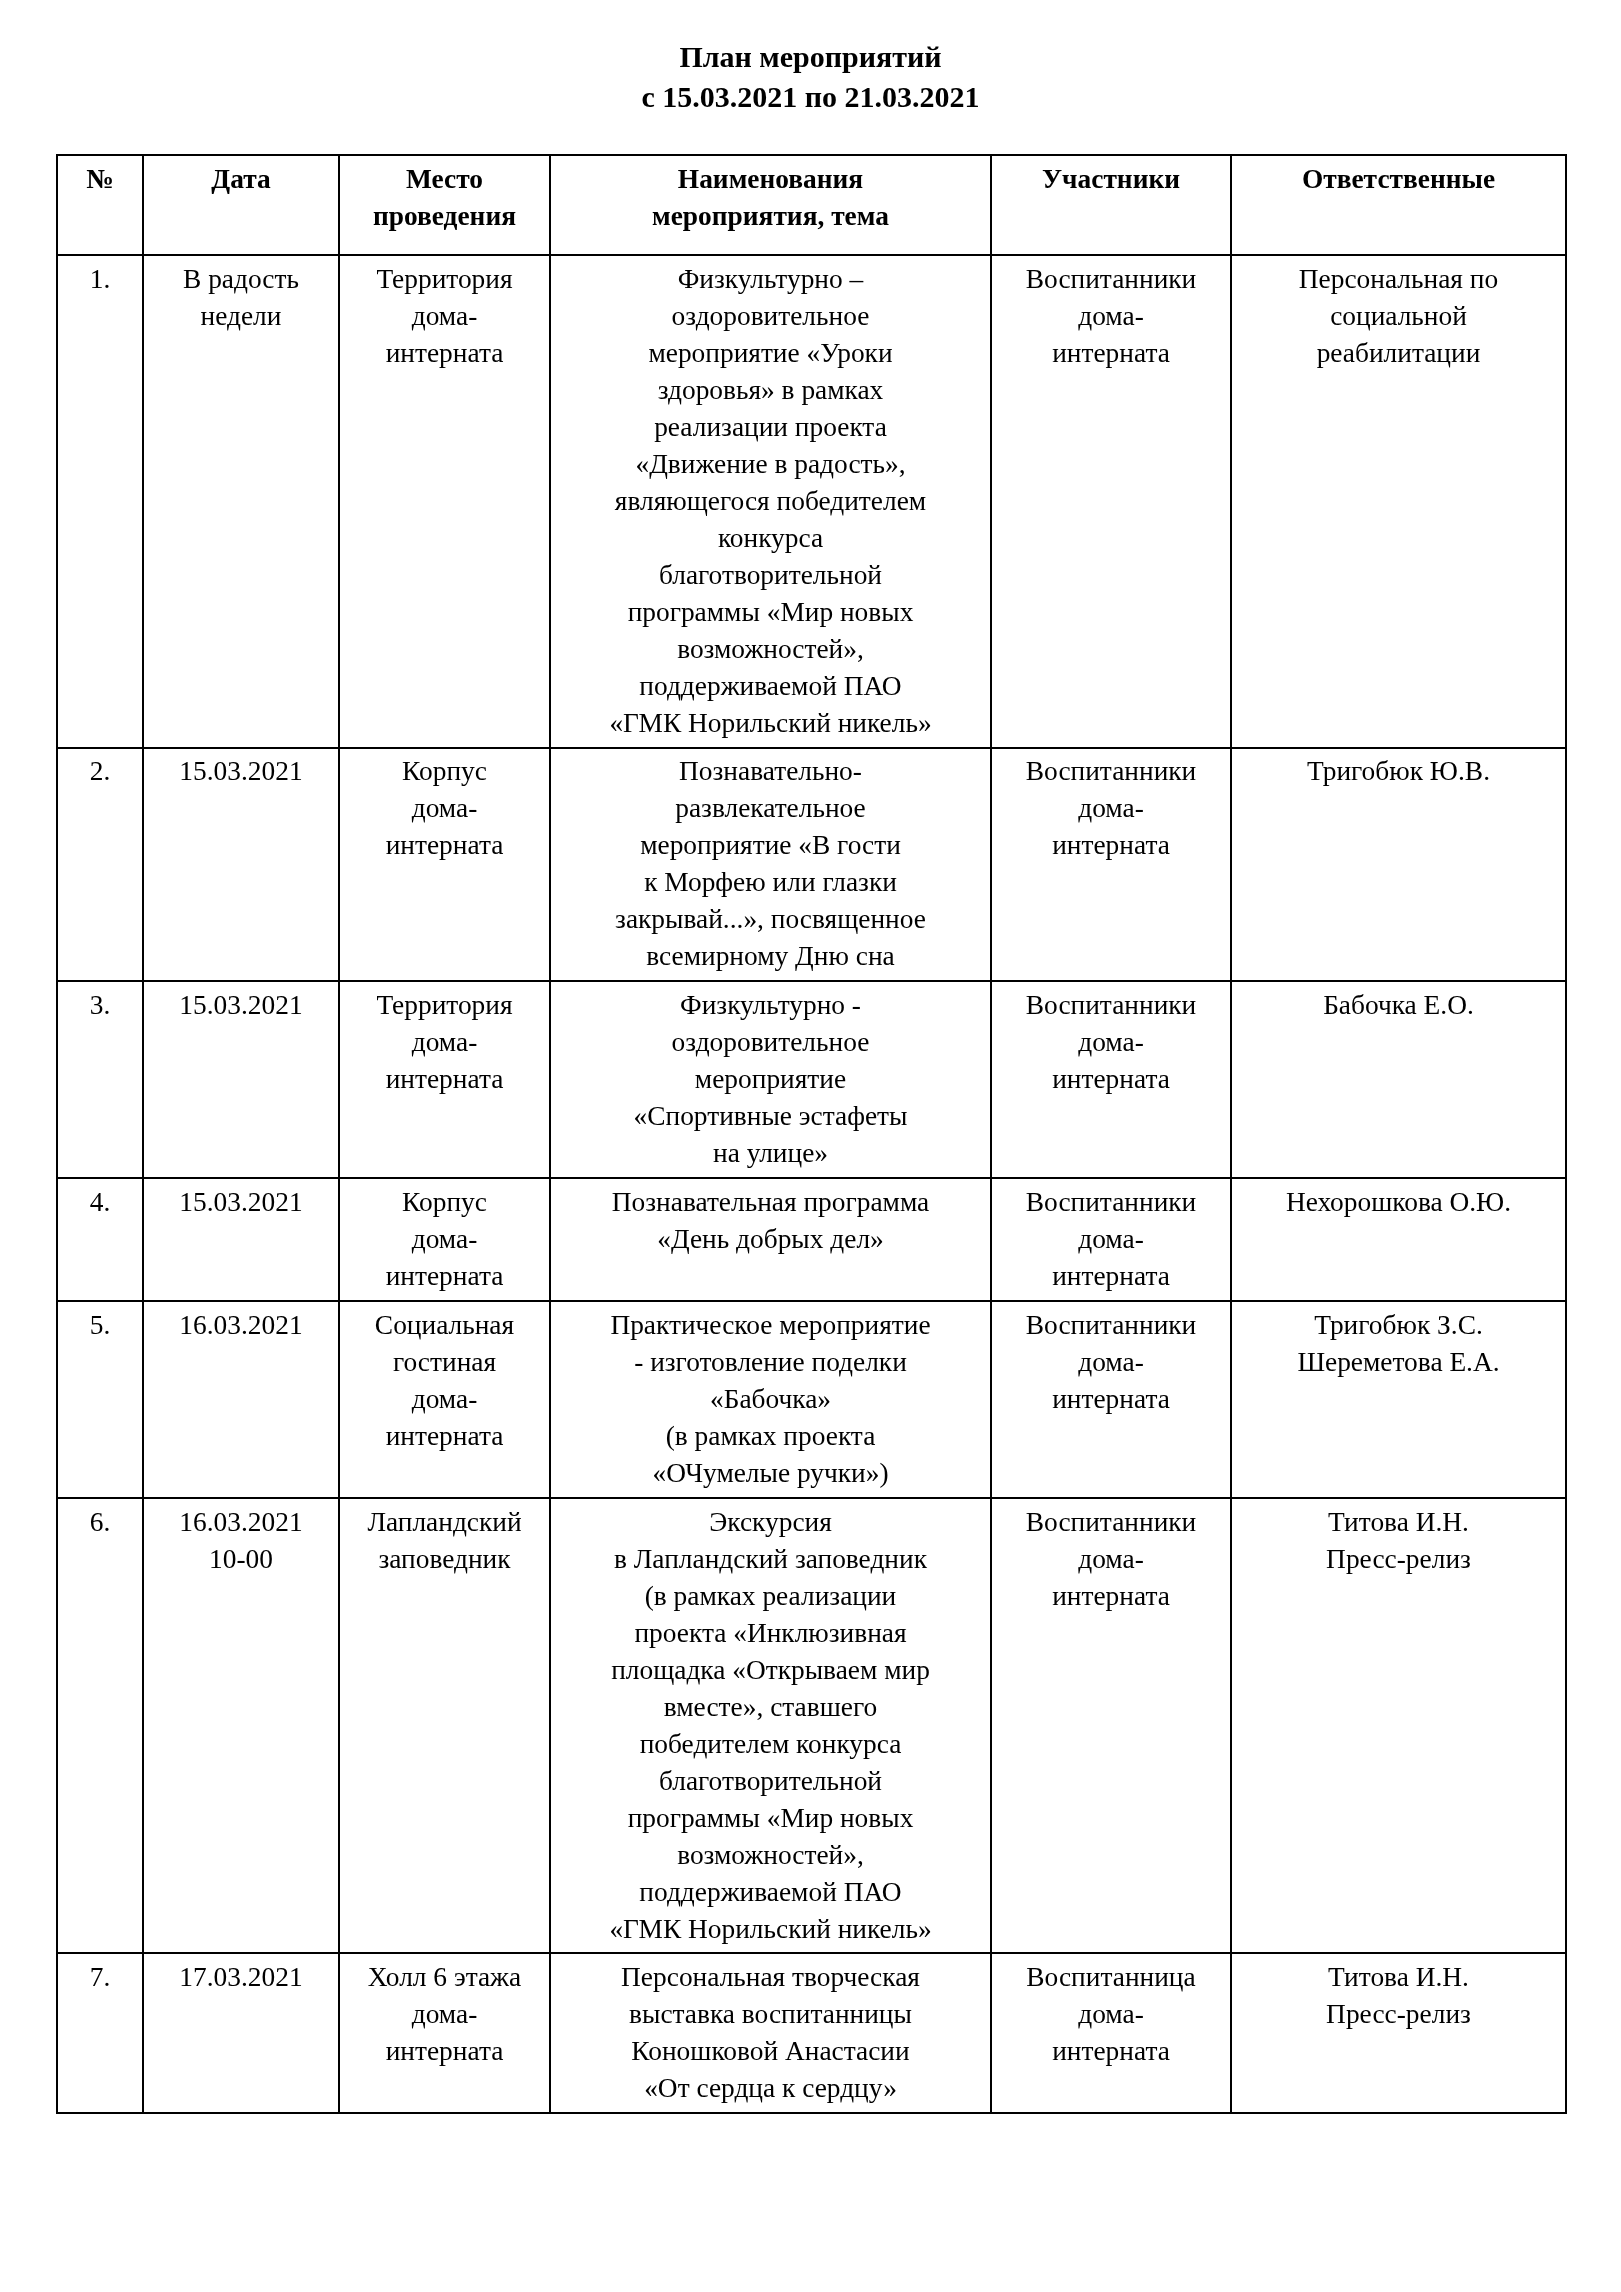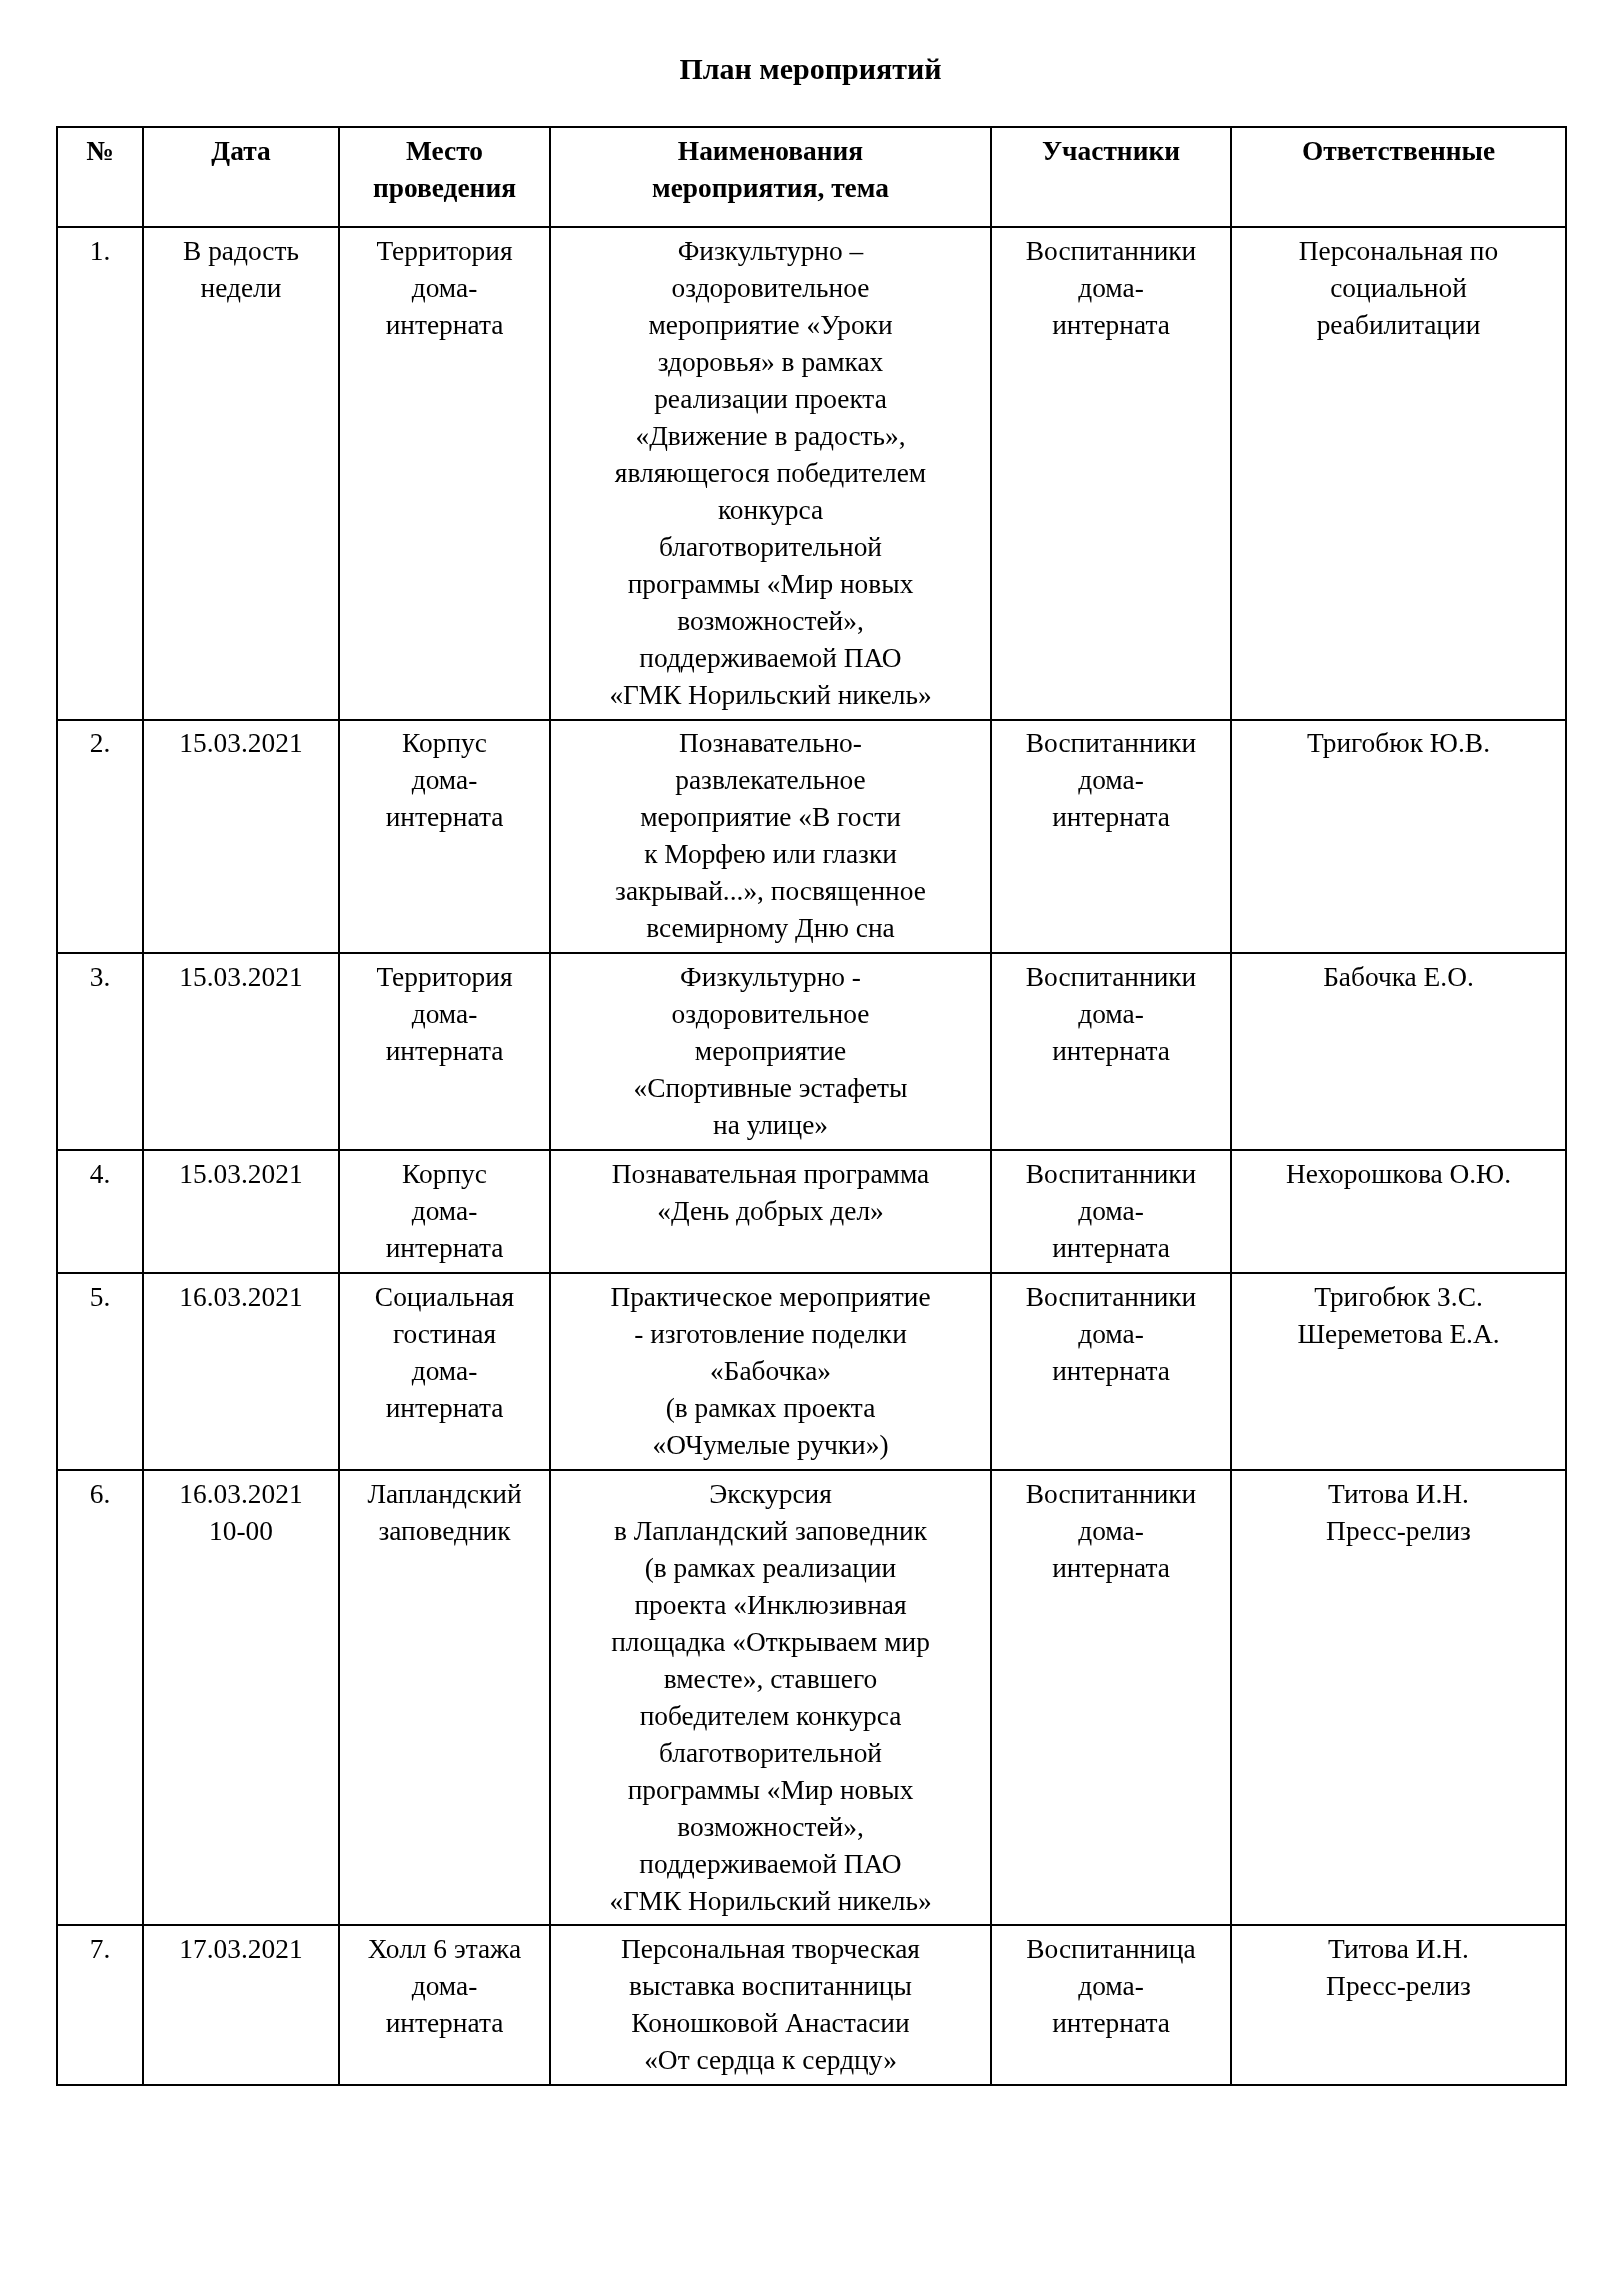--- a/index.html
+++ b/index.html
@@ -7,21 +7,21 @@
     padding: 0;
   }
   body {
     width: 1621px;
     height: 2293px;
     background: #ffffff;
     color: #000000;
     font-family: "Liberation Serif", "DejaVu Serif", serif;
   }
   .title-block {
-    padding-top: 49px;
+    padding-top: 37px;
     text-align: center;
     font-weight: bold;
     font-size: 30px;
     line-height: 40px;
   }
   table.events {
     border-collapse: collapse;
     table-layout: fixed;
     width: 1509px;
     margin: 37px 0 0 56px;
@@ -45,20 +45,21 @@
   .note {
     display: block;
     font-weight: normal;
   }
 </style>
 </head>
 <body>
 
 <div class="title-block">
   <div>План мероприятий</div>
+  <div>с 15.03.2021 по 21.03.2021</div>
 </div>
 
 <table class="events">
   <colgroup>
     <col style="width:86px">
     <col style="width:196px">
     <col style="width:211px">
     <col style="width:441px">
     <col style="width:240px">
     <col style="width:335px">

